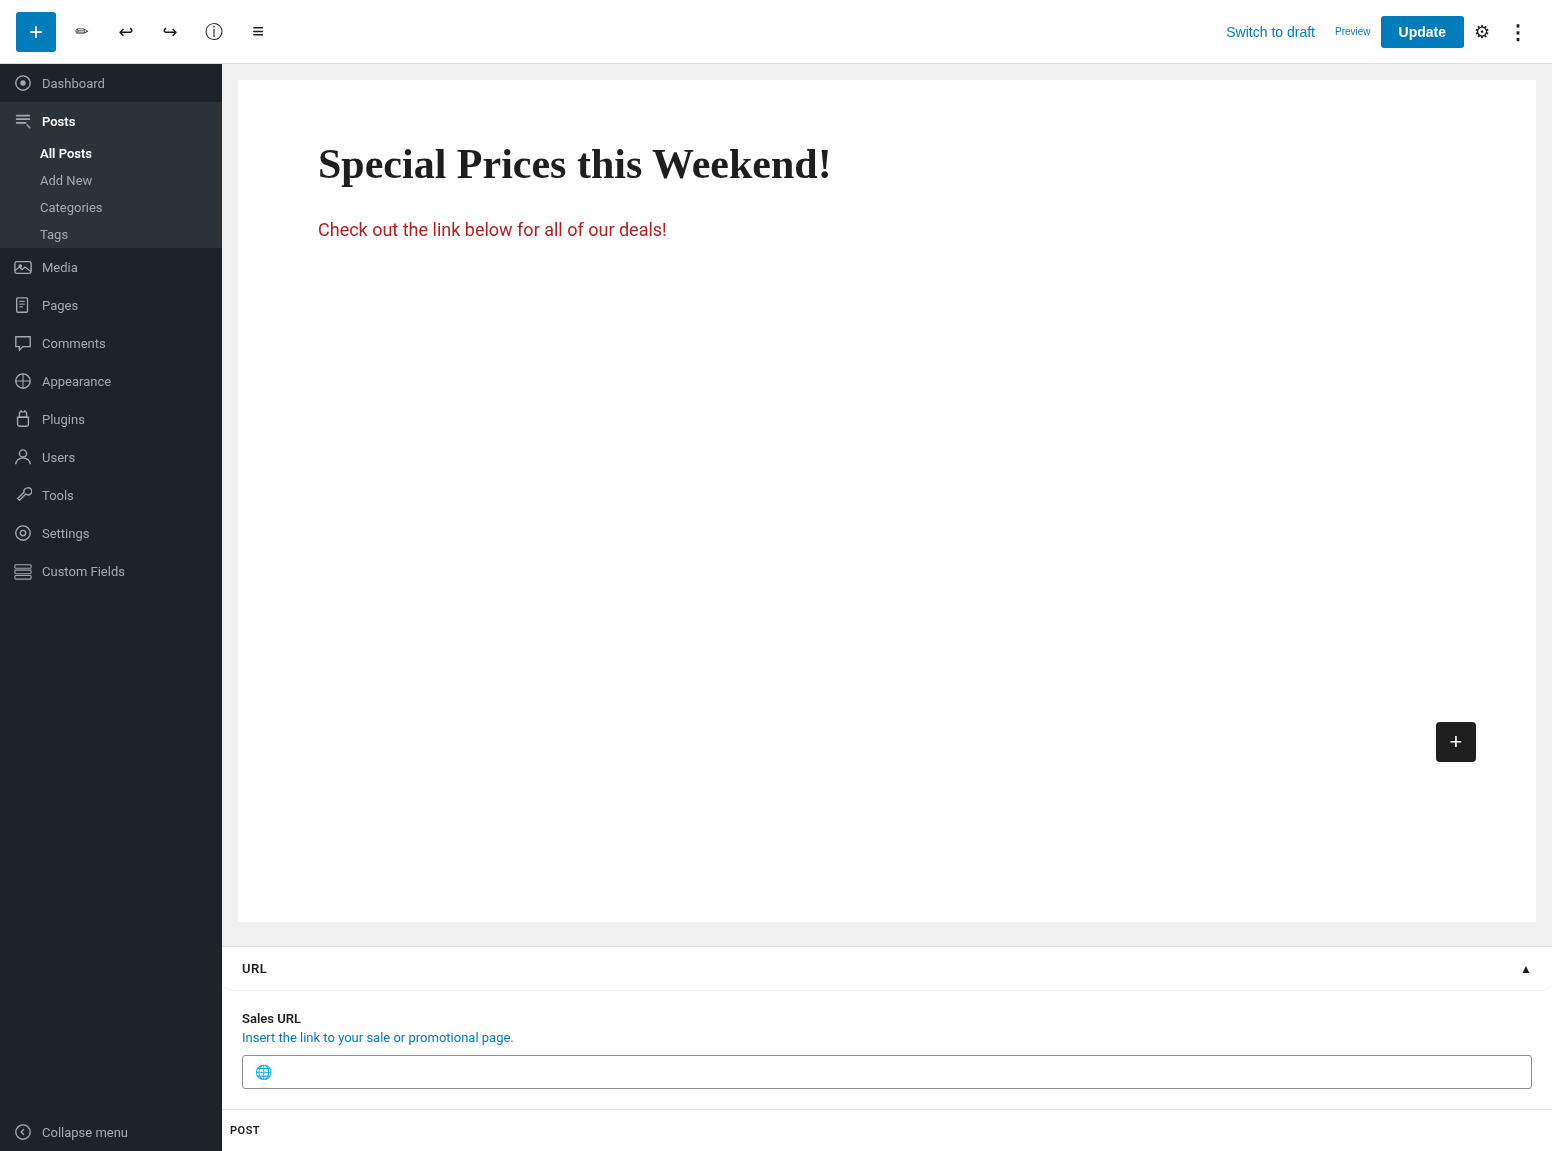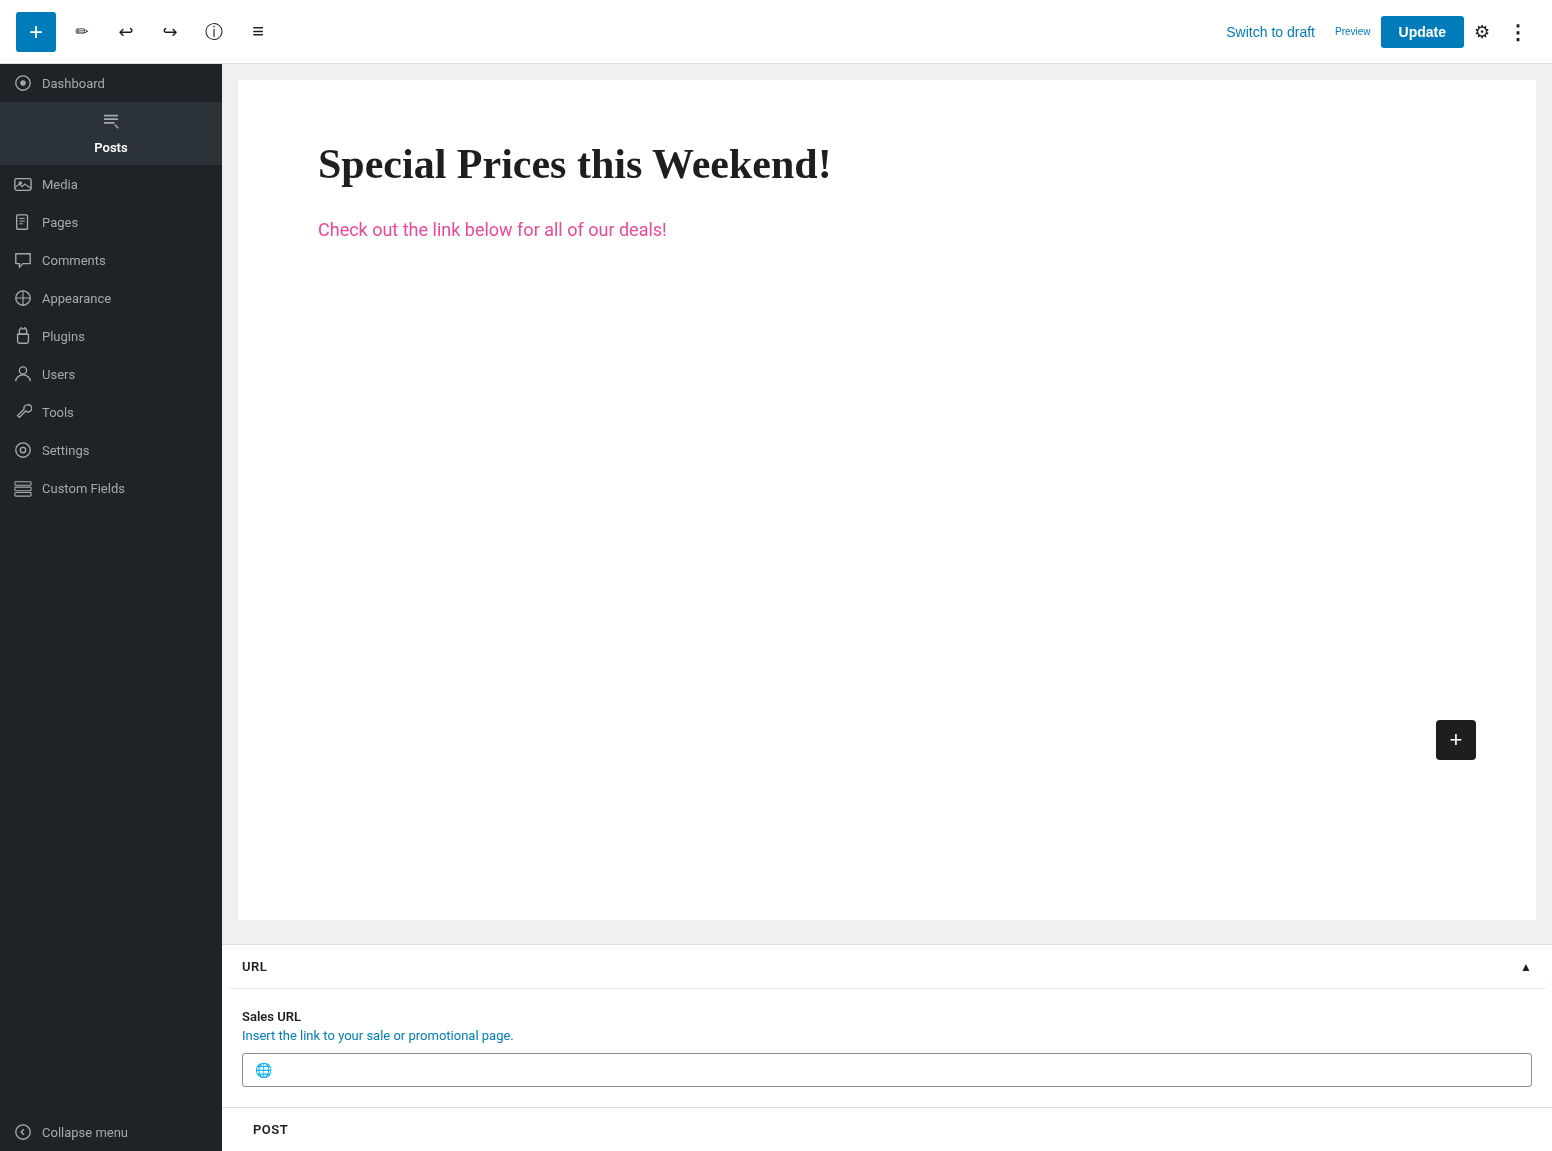--- a/index.html
+++ b/index.html
@@ -85,21 +85,21 @@
     .sidebar-item {
       display: flex;
       align-items: center;
       gap: 10px;
       padding: 10px 14px;
       cursor: pointer;
       font-size: 13px;
       color: #a7aaad;
       text-decoration: none;
     }
-    .sidebar-item.active-parent { background: #2c3338; flex-direction: column; }
+    .sidebar-item.active-parent { background: #2c3338; }
     .sidebar-item .icon { width: 18px; height: 18px; flex-shrink: 0; display: flex; align-items: center; justify-content: center; }
 
     .sidebar-submenu { background: #2c3338; }
     .sidebar-submenu .sidebar-item { padding: 6px 14px 6px 40px; font-size: 13px; }
     .sidebar-submenu .sidebar-item.active-sub { color: #fff; font-weight: 600; }
 
     
     .main-content {
       flex: 1;
       background: #f0f0f1;
@@ -119,21 +119,21 @@
     }
     .post-title {
       font-size: 42px;
       font-weight: 700;
       color: #1e1e1e;
       margin-bottom: 28px;
       font-family: Georgia, serif;
     }
     .post-body {
       font-size: 18px;
-      color: #ec4899;
+      color: #b91c1c;
       line-height: 1.6;
     }
     .add-block-btn {
       position: absolute;
       bottom: 160px;
       right: 60px;
       width: 40px; height: 40px;
       background: #1e1e1e;
       border: none;
       border-radius: 4px;
@@ -183,22 +183,22 @@
     .url-input-wrap .globe-icon { color: #555; font-size: 14px; }
     .url-input { border: none; outline: none; font-size: 14px; color: #1e1e1e; flex: 1; }
 
     
     .post-panel {
       background: #fff;
       border-top: 1px solid #ddd;
       margin-top: 0;
     }
     .post-panel-header {
-      padding: 14px 31px;
-      font-size: 13px;
+      padding: 14px 8px;
+      font-size: 11px;
       font-weight: 600;
       color: #1e1e1e;
       text-transform: uppercase;
       letter-spacing: 0.5px;
     }
 
     
     .pencil-icon::before { content: "✏"; font-size: 16px; }
     .undo-icon::before { content: "↩"; font-size: 18px; }
     .redo-icon::before { content: "↪"; font-size: 18px; }
@@ -264,20 +264,34 @@
         <svg class="sidebar-svg" viewBox="0 0 20 20">
             <rect x="2" y="3" width="16" height="2" rx="1" fill="currentColor"></rect>
             <rect x="2" y="7" width="16" height="2" rx="1" fill="currentColor"></rect>
             <rect x="2" y="11" width="12" height="2" rx="1" fill="currentColor"></rect>
             <path d="M14 14l4 4" stroke="currentColor" stroke-width="1.5"></path>
           </svg>
       </span>
       <span style="color:#fff;font-weight:600;">Posts</span>
     </div>
 
+    <div class="sidebar-submenu">
+      <div class="sidebar-item active-sub">
+        <span>All Posts</span>
+      </div>
+      <div class="sidebar-item">
+        <span>Add New</span>
+      </div>
+      <div class="sidebar-item">
+        <span>Categories</span>
+      </div>
+      <div class="sidebar-item">
+        <span>Tags</span>
+      </div>
+    </div>
 
     <div class="sidebar-item">
       <span class="icon">
         <svg class="sidebar-svg" viewBox="0 0 20 20">
             <rect x="1" y="4" width="18" height="13" rx="2" fill="none" stroke="currentColor" stroke-width="1.5"></rect>
             <circle cx="7" cy="9" r="2" fill="currentColor"></circle>
             <path d="M1 14l5-4 3 3 3-3 7 5" fill="none" stroke="currentColor" stroke-width="1.2"></path>
           </svg>
       </span>
       <span>Media</span>

